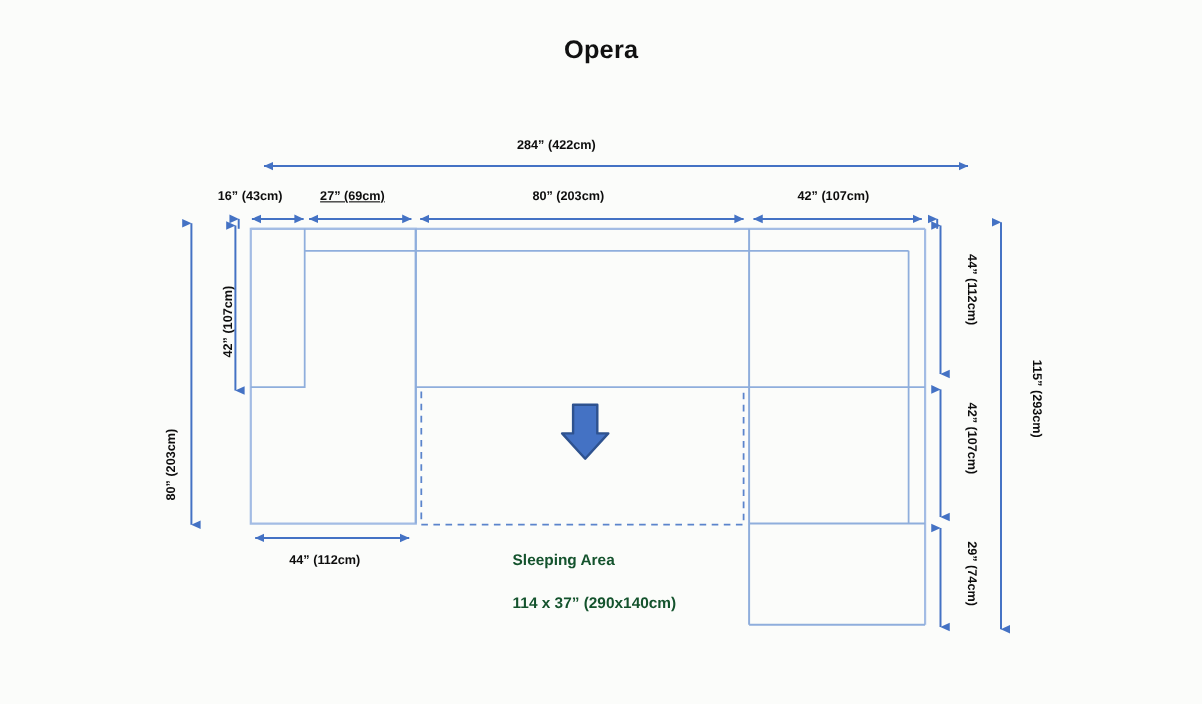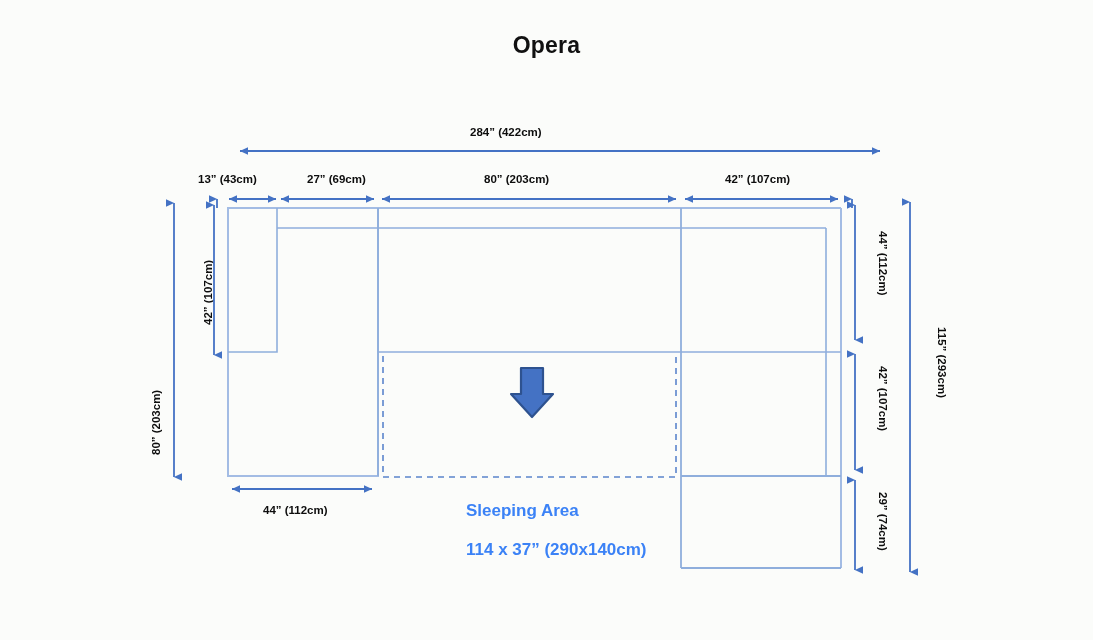--- a/index.html
+++ b/index.html
@@ -31,45 +31,45 @@
     font-size: 11.5px;
     font-weight: bold;
     color: #0d0d0d;
     white-space: nowrap;
   }
   .dim-label.vert {
     transform-origin: 0 0;
   }
   .note {
     position: absolute;
-    font-size: 17px;
+    font-size: 14px;
     font-weight: bold;
-    color: #3b82f6;
+    color: #14532d;
     white-space: nowrap;
   }
   svg.overlay {
     position: absolute;
     left: 0;
     top: 0;
     width: 1093px;
     height: 640px;
     overflow: visible;
   }
 </style>
 </head>
 <body>
 
 <div id="page">
 
   <div id="title">Opera</div>
 
   <div class="dim-label" style="left:470px; top:126px;">284” (422cm)</div>
 
-  <div class="dim-label" style="left:198px; top:173px;">13” (43cm)</div>
-  <div class="dim-label" style="left:307px; top:173px;">27” (69cm)</div>
+  <div class="dim-label" style="left:198px; top:173px;">16” (43cm)</div>
+  <div class="dim-label" style="left:291px; top:173px;text-decoration:underline;">27” (69cm)</div>
   <div class="dim-label" style="left:484px; top:173px;">80” (203cm)</div>
   <div class="dim-label" style="left:725px; top:173px;">42” (107cm)</div>
 
   <div class="dim-label vert" style="left:150px; top:455px; transform: rotate(-90deg);">80” (203cm)</div>
   <div class="dim-label vert" style="left:202px; top:325px; transform: rotate(-90deg);">42” (107cm)</div>
 
   <div class="dim-label vert" style="left:889px; top:231px; transform: rotate(90deg);">44” (112cm)</div>
   <div class="dim-label vert" style="left:889px; top:366px; transform: rotate(90deg);">42” (107cm)</div>
   <div class="dim-label vert" style="left:889px; top:492px; transform: rotate(90deg);">29” (74cm)</div>
   <div class="dim-label vert" style="left:948px; top:327px; transform: rotate(90deg);">115” (293cm)</div>

